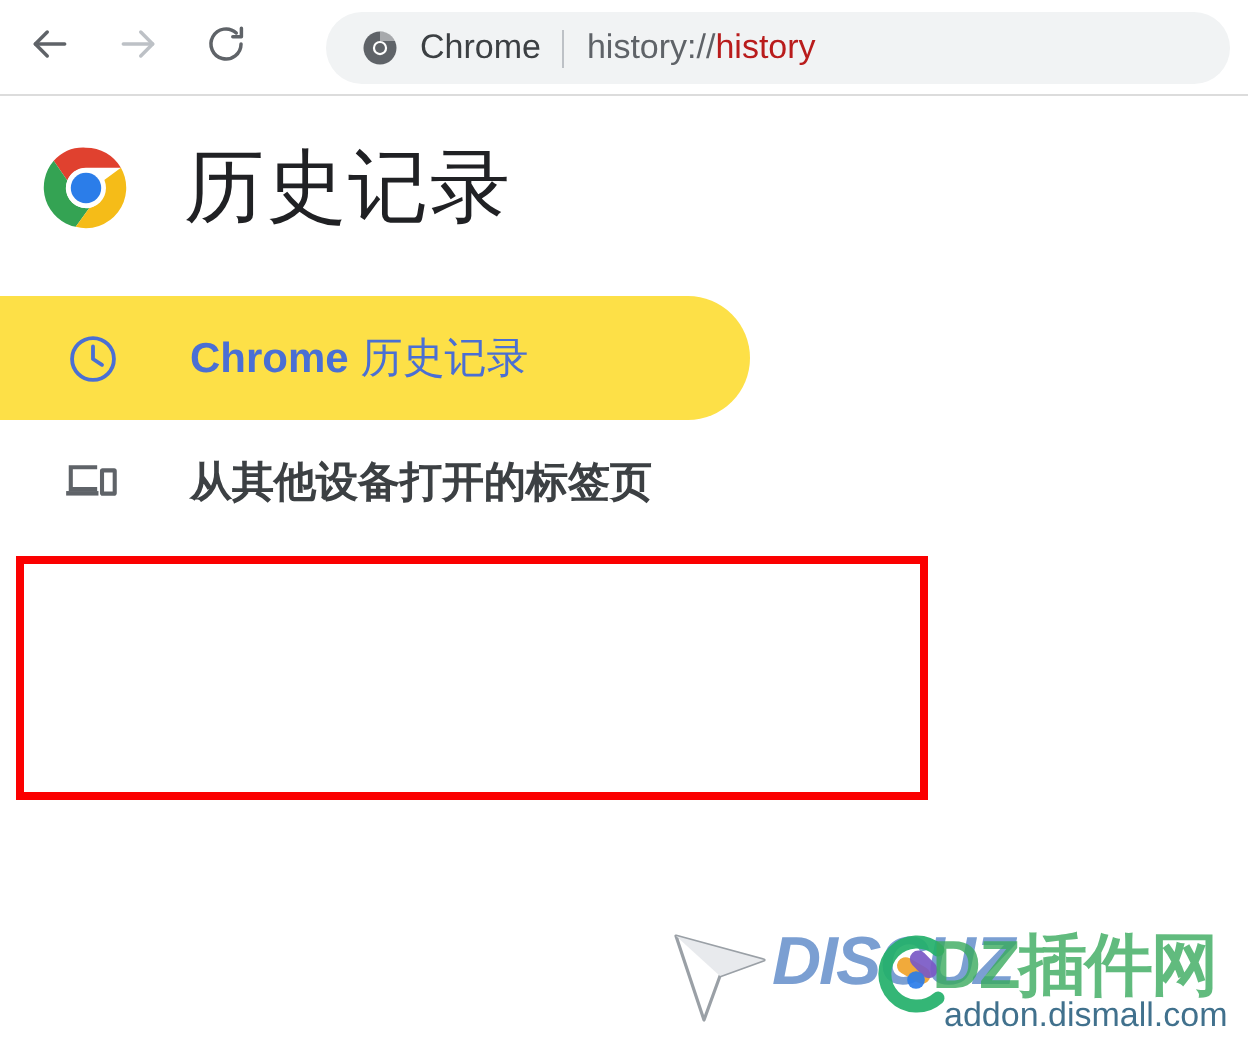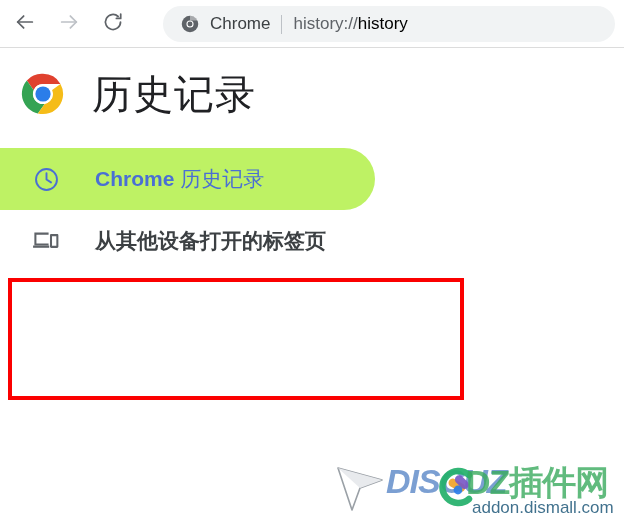--- a/index.html
+++ b/index.html
@@ -64,21 +64,21 @@
     height: 19px;
     background: #bdc1c6;
     margin: 0 11px;
     flex: 0 0 auto;
   }
   #omnibox-url {
     font-size: 17px;
     color: #5f6368;
     white-space: nowrap;
   }
-  #omnibox-url .urlpath { color: #000000; }
+  #omnibox-url .urlpath { color: #b91c1c; }
 
   
   #page-header {
     position: absolute;
     left: 0;
     top: 48px;
     width: 624px;
     height: 100px;
   }
   #chrome-logo {
@@ -108,21 +108,21 @@
   }
   .menu-item {
     position: relative;
     height: 62px;
     display: flex;
     align-items: center;
     box-sizing: border-box;
   }
   .menu-item.selected {
     width: 375px;
-    background: #bef264;
+    background: #fde047;
     border-top-right-radius: 31px;
     border-bottom-right-radius: 31px;
   }
   .menu-icon {
     position: absolute;
     left: 31px;
     width: 30px;
     height: 30px;
     display: flex;
     align-items: center;

